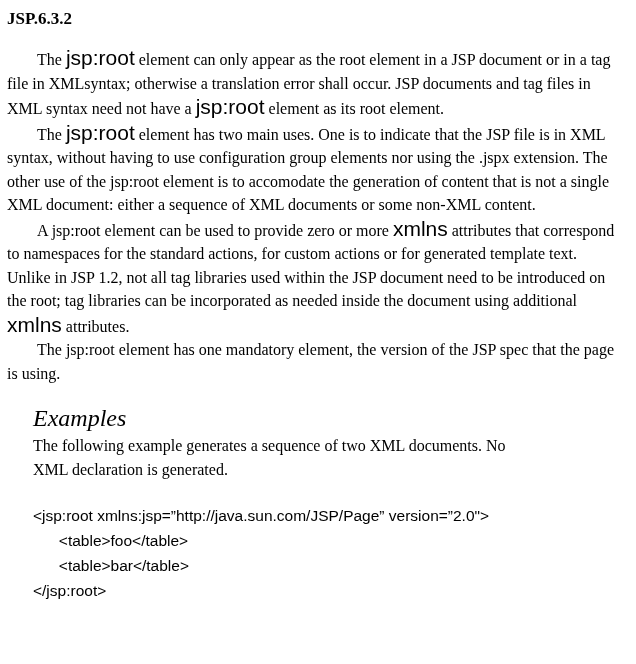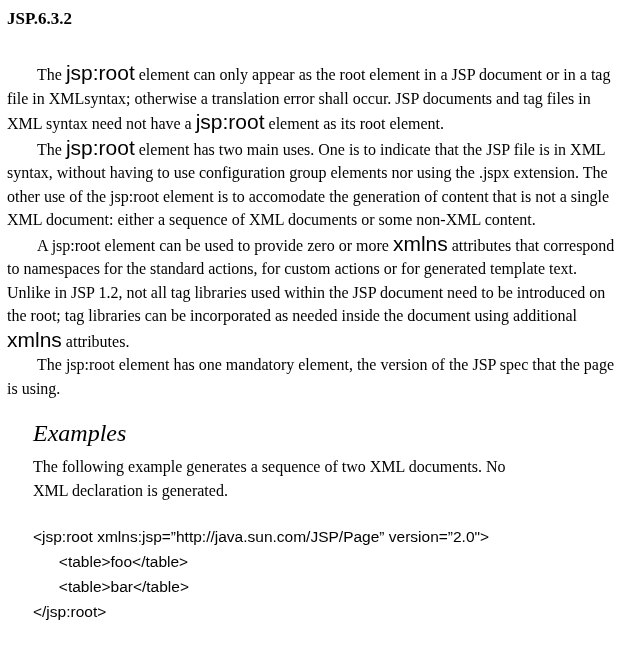--- a/index.html
+++ b/index.html
@@ -14,41 +14,41 @@
     width: 636px; height: 664px;
     padding: 8px 16px 0 7px;
     background: #ffffff;
   }
   .heading {
     display: flex;
     align-items: baseline;
     font-weight: bold;
     font-size: 17px;
     line-height: 21px;
-    margin-bottom: 32px;
+    margin-bottom: 17px;
   }
   .heading-number { width: 98px; flex: 0 0 98px; }
   .heading-title { flex: 1; }
   p.body {
     font-size: 16px;
     line-height: 23.5px;
     text-indent: 30px;
     max-width: 613px;
     text-align: left;
   }
   .seg-serif { font-family: "Liberation Serif", serif; margin-top: 20px; }
   .seg-sans  { font-family: "Liberation Sans", sans-serif; font-size: 21px; }
   .examples { margin-left: 26px; margin-top: 21px; }
   .examples-heading {
     font-style: italic;
     font-size: 24px;
     line-height: 24px;
   }
   .examples-intro {
-    margin-top: 10px;
+    margin-top: 4px;
     font-size: 16px;
     line-height: 24px;
   }
   .code-block {
     margin-top: 21px;
     font-family: "Liberation Sans", sans-serif;
     font-size: 15.5px;
     line-height: 25px;
     white-space: pre;
   }

